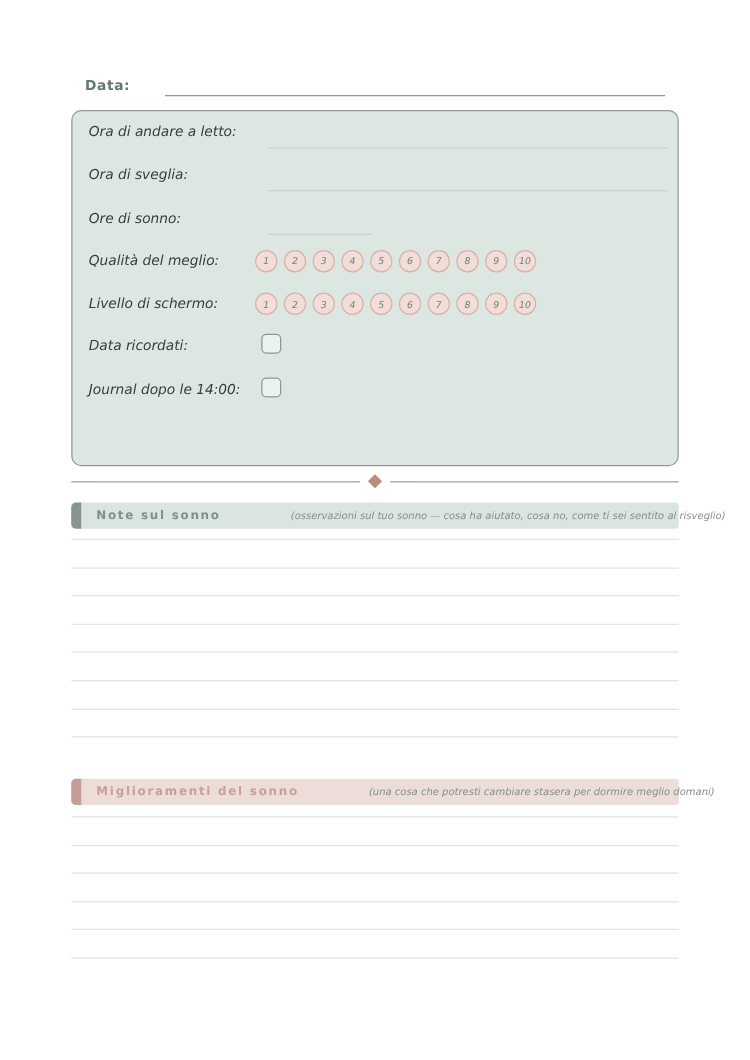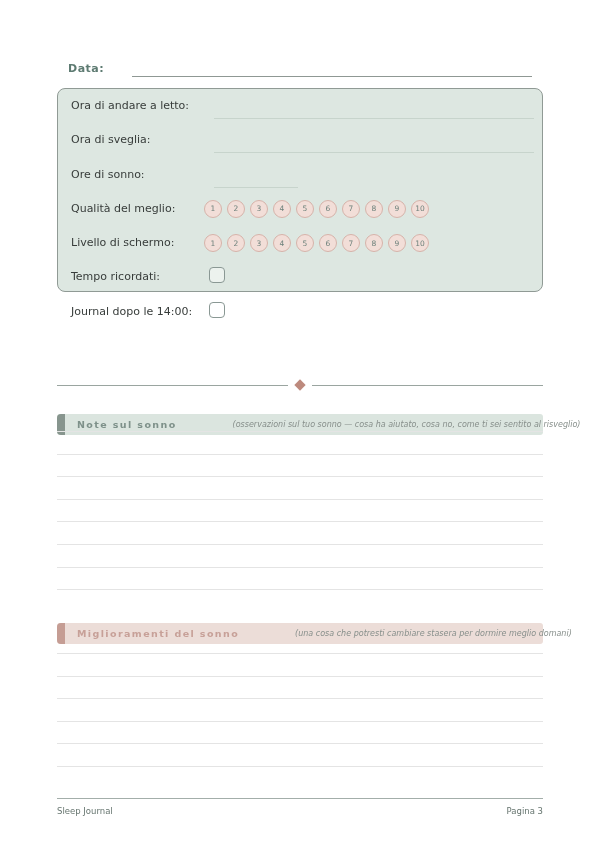--- a/index.html
+++ b/index.html
@@ -6,22 +6,22 @@
   .page{
     position:relative;width:600px;height:848px;background:#ffffff;
     font-family:"DejaVu Sans","Liberation Sans",sans-serif;overflow:hidden;
   }
   
   .date-row{position:absolute;left:68px;top:62px;width:475px;display:flex;align-items:flex-start;}
   .date-label{font-size:11px;font-weight:bold;color:#5e7b72;letter-spacing:0.5px;}
   .date-line{flex:1;margin-left:28px;margin-right:11px;border-bottom:1px solid #8f9894;height:14px;}
   
   .form-box{
-    position:absolute;left:57px;top:88px;width:486px;height:204px;box-sizing:border-box;
-    background:#dde7e1;border:1px solid #909a95;border-radius:8px;padding-top:5px;
+    position:absolute;left:57px;top:88px;width:486px;height:285px;box-sizing:border-box;
+    background:#dde7e1;border:1px solid #909a95;border-radius:8px;padding-top:5px;font-style:italic;
   }
   .form-row{position:relative;height:34.3px;}
   .fi-label{position:absolute;left:13px;top:5px;font-size:11px;color:#373c3a;white-space:nowrap;}
   .u-line{position:absolute;left:156px;right:8px;top:24px;border-bottom:1px solid #c7d4cc;}
   .u-line.short{right:auto;width:84px;}
   .rating{position:absolute;left:146px;top:3px;display:flex;}
   .circle{
     width:16px;height:16px;border:1px solid #d6b3aa;border-radius:50%;background:#f2ded8;
     color:#6d817b;font-size:7.5px;display:flex;align-items:center;justify-content:center;
     margin-right:5px;box-sizing:content-box;
@@ -33,21 +33,21 @@
   .checkbox.overlap{background:transparent;}
   
   .divider{position:absolute;left:57px;top:380px;width:486px;height:10px;display:flex;align-items:center;}
   .divider .seg{flex:1;height:1px;background:#9aa5a0;}
   .diamond{width:8px;height:8px;background:#bd8a7d;transform:rotate(45deg);margin:0 8px;flex:none;}
   
   .sec-header{
     position:absolute;left:57px;width:486px;height:21px;border-radius:3px;
     display:flex;align-items:center;box-sizing:border-box;
   }
-  .sec-header.notes{top:402px;background:#dbe5df;margin-top:12px;}
+  .sec-header.notes{top:402px;background:#dbe5df;}
   .sec-header.improve{top:623px;background:#ecddd8;}
   .accent{position:absolute;left:0;top:0;bottom:0;width:8px;border-radius:4px 0 0 4px;}
   .sec-header.notes .accent{background:#87958e;}
   .sec-header.improve .accent{background:#c59d94;}
   .sec-title{margin-left:20px;font-size:9.5px;font-weight:bold;letter-spacing:1.4px;white-space:nowrap;}
   .sec-header.notes .sec-title{color:#7e918a;}
   .sec-header.improve .sec-title{color:#c7a098;}
   .sec-hint{margin-left:8px;font-size:8px;font-style:italic;color:#878f8b;white-space:nowrap;padding-left:48px;}
   
   .rules{position:absolute;left:57px;width:486px;}
@@ -114,21 +114,21 @@
         <span class="circle">5</span>
         <span class="circle">6</span>
         <span class="circle">7</span>
         <span class="circle">8</span>
         <span class="circle">9</span>
         <span class="circle">10</span>
       </span>
     </div>
 
     <div class="form-row">
-      <span class="fi-label">Tempo ricordati:</span>
+      <span class="fi-label">Data ricordati:</span>
       <span class="checkbox"></span>
     </div>
 
     <div class="form-row">
       <span class="fi-label">Journal dopo le 14:00:</span>
       <span class="checkbox"></span>
     </div>
 
 
   </div>
@@ -162,18 +162,14 @@
   </div>
   <div class="rules improve">
     <div class="rule"></div>
     <div class="rule"></div>
     <div class="rule"></div>
     <div class="rule"></div>
     <div class="rule"></div>
     <div class="rule"></div>
   </div>
 
-  <div class="footer">
-    <span>Sleep Journal</span>
-    <span>Pagina 3</span>
-  </div>
 
 </div>
 
 </body></html>

